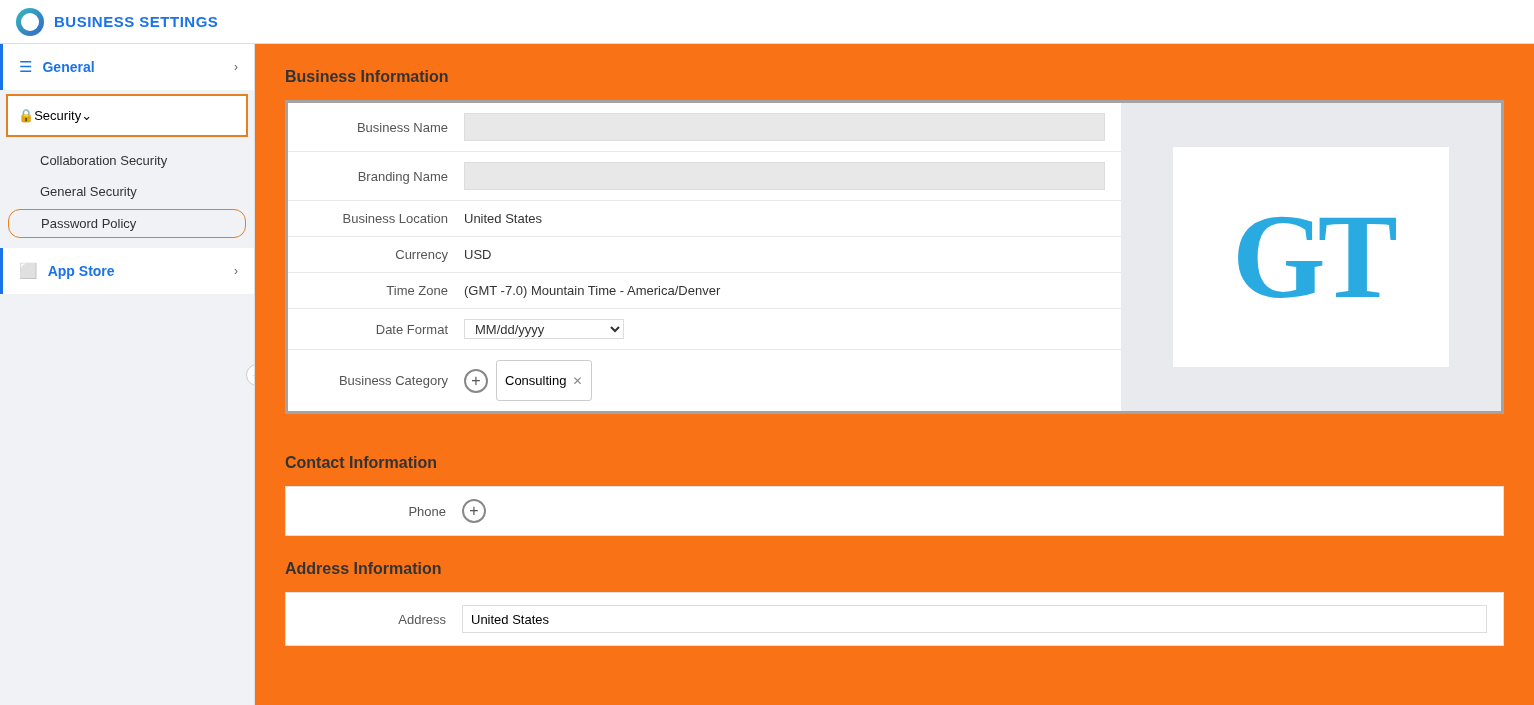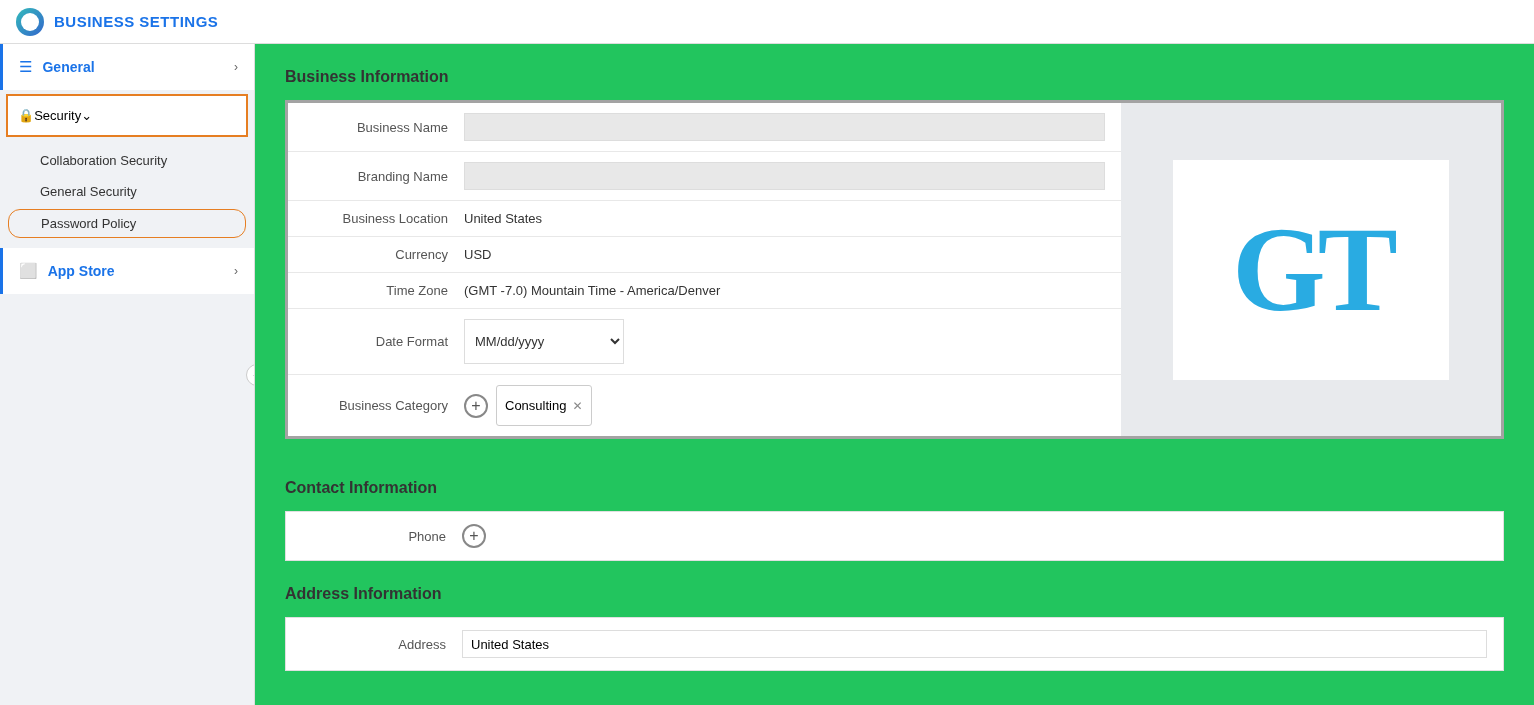--- a/index.html
+++ b/index.html
@@ -119,21 +119,21 @@
       z-index: 10;
       font-size: 10px;
       color: #555;
     }
 
     
     .content {
       flex: 1;
       overflow-y: auto;
       padding: 24px 30px;
-      background: #22c55e;
+      background: #f97316;
     }
 
     .section-title {
       font-size: 16px;
       font-weight: bold;
       color: #333;
       margin-bottom: 14px;
     }
 
     
@@ -183,21 +183,21 @@
       background: #fff;
       outline: none;
     }
 
     .date-select {
       display: flex;
       align-items: center;
       gap: 4px;
     }
     .date-select select {
-      height: 45px;
+      height: 20px;
       border: 1px solid #ddd;
       padding: 0 6px;
       font-size: 13px;
       color: #333;
       background: #fff;
       width: 160px;
       outline: none;
       cursor: pointer;
     }
 

